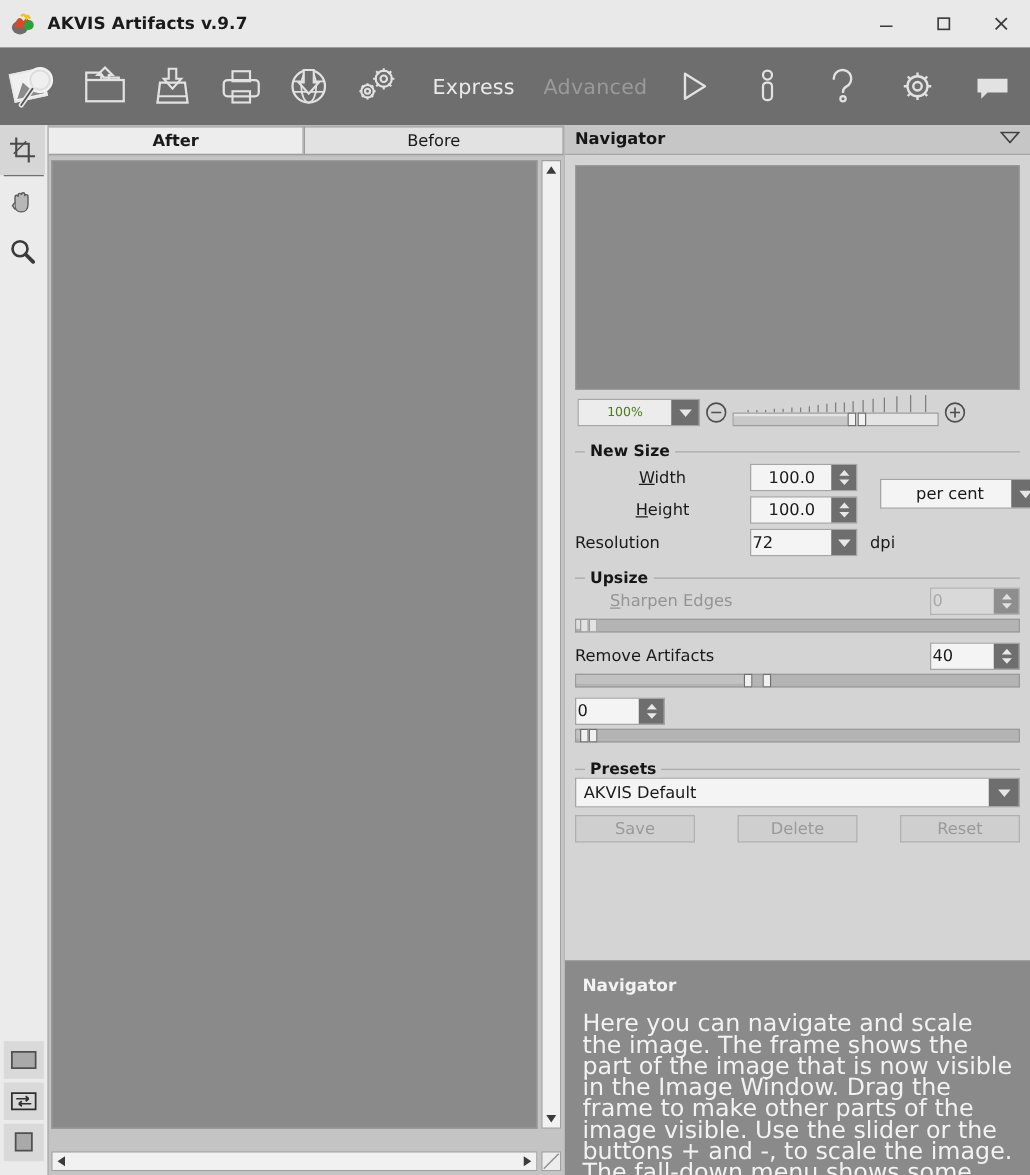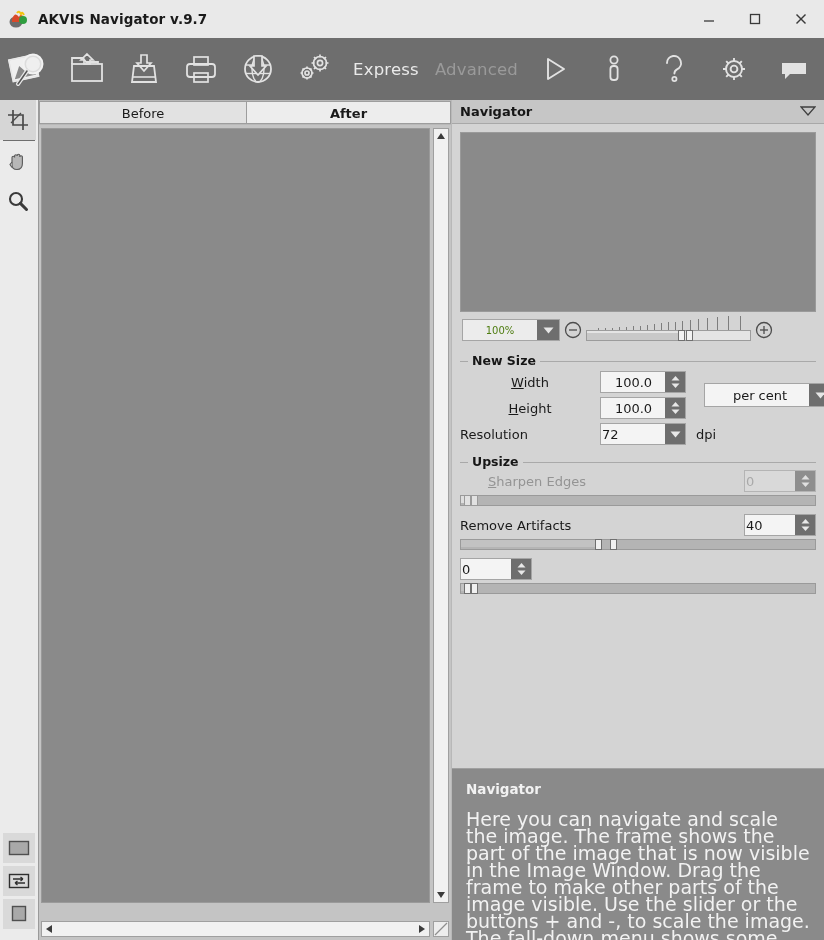--- a/index.html
+++ b/index.html
@@ -24,21 +24,21 @@
   .win-btn svg{display:block;}
 
   
   .toolbar{
     position:absolute;left:0;top:38px;width:824px;height:62px;
     background:#6e6e6e;display:flex;align-items:center;
   }
   .tb-icon{width:60px;height:62px;display:flex;align-items:center;justify-content:center;}
   .tb-icon.first{width:62px;}
   .tb-mode{
-    font-size:16.5px;color:#eaeaea;padding:0 6px;margin-left:4px;letter-spacing:.2px;
+    font-size:16.5px;color:#eaeaea;padding:0 6px;margin-left:11px;letter-spacing:.2px;
   }
   .tb-mode.inactive{color:#9a9a9a;}
   .tb-right{margin-left:auto;display:flex;align-items:center;}
 
   
   .toolcol{
     position:absolute;left:0;top:100px;width:38px;height:840px;
     background:#ebebeb;border-right:1px solid #9a9a9a;
   }
   .tool{
@@ -198,21 +198,21 @@
 
   <div class="titlebar">
     <div class="title-icon">
       <svg width="22" height="22" viewBox="0 0 22 22">
         <ellipse cx="8" cy="14" rx="6.5" ry="5.5" fill="#6d6d6d"></ellipse>
         <path d="M4 11 Q7 3 11 9 Q13 4 16 10 L16 14 L4 14 Z" fill="#d94a2a"></path>
         <path d="M9 5 Q11 2 13 6 Q14 3 16 7" stroke="#f2c40f" stroke-width="2" fill="none"></path>
         <ellipse cx="15" cy="12" rx="4" ry="4" fill="#2f9e3f"></ellipse>
       </svg>
     </div>
-    <div class="title-text">AKVIS Navigator v.9.7</div>
+    <div class="title-text">AKVIS Artifacts v.9.7</div>
     <div class="win-btns">
       <div class="win-btn">
         <svg width="14" height="14" viewBox="0 0 14 14">
             <line x1="2" y1="9" x2="12" y2="9" stroke="#3a3a3a" stroke-width="1.3"></line>
           </svg>
       </div>
       <div class="win-btn">
         <svg width="14" height="14" viewBox="0 0 14 14">
             <rect x="2.5" y="2.5" width="9" height="9" fill="none" stroke="#3a3a3a" stroke-width="1.3"></rect>
           </svg>
@@ -364,22 +364,22 @@
       </div>
       <div class="btool">
         <svg width="24" height="18" viewBox="0 0 24 18">
             <rect x="5.5" y="1.5" width="13" height="14" fill="#a9a9a9" stroke="#4f4f4f" stroke-width="1.4"></rect>
           </svg>
       </div>
     </div>
   </div>
 
   <div class="tabs">
+    <div class="tab after">After</div>
     <div class="tab before">Before</div>
-    <div class="tab after">After</div>
   </div>
 
   <div class="canvaswrap">
     <div class="canvas"></div>
 
     <div class="vscroll">
       <div class="sb-arrow" style="left:0;top:0;">
         <svg width="10" height="8" viewBox="0 0 10 8">
             <polygon points="5,1 9,7 1,7" fill="#3c3c3c"></polygon>
           </svg>
@@ -592,20 +592,39 @@
         </div>
         <div class="pslider">
           <div class="ps-track"></div>
           <div class="ps-fill" style="width:5px;"></div>
           <div class="ps-handle" style="left:4px;"></div>
           <div class="ps-handle" style="left:11px;"></div>
         </div>
       </div>
     </div>
 
+    <div class="group">
+      <div class="gline"></div>
+      <div class="glabel">Presets</div>
+      <div class="gbody" style="padding-top:7px;">
+        <div class="preset-combo">
+          <span class="val">AKVIS Default</span>
+          <span class="arr">
+            <svg width="11" height="7" viewBox="0 0 11 7">
+                <polygon points="0.5,0.5 10.5,0.5 5.5,6.5" fill="#e6e6e6"></polygon>
+              </svg>
+          </span>
+        </div>
+        <div class="pbtns">
+          <div class="pbtn">Save</div>
+          <div class="pbtn">Delete</div>
+          <div class="pbtn">Reset</div>
+        </div>
+      </div>
+    </div>
 
     <div class="hints">
       <div class="hint-title">Navigator</div>
       <div class="hint-body">Here you can navigate and scale the image. The frame shows the part of the image that is now visible in the Image Window. Drag the frame to make other parts of the image visible. Use the slider or the buttons + and -, to scale the image. The fall-down menu shows some frequently used coefficients.</div>
     </div>
 
   </div>
 </div>
 
 </body></html>

